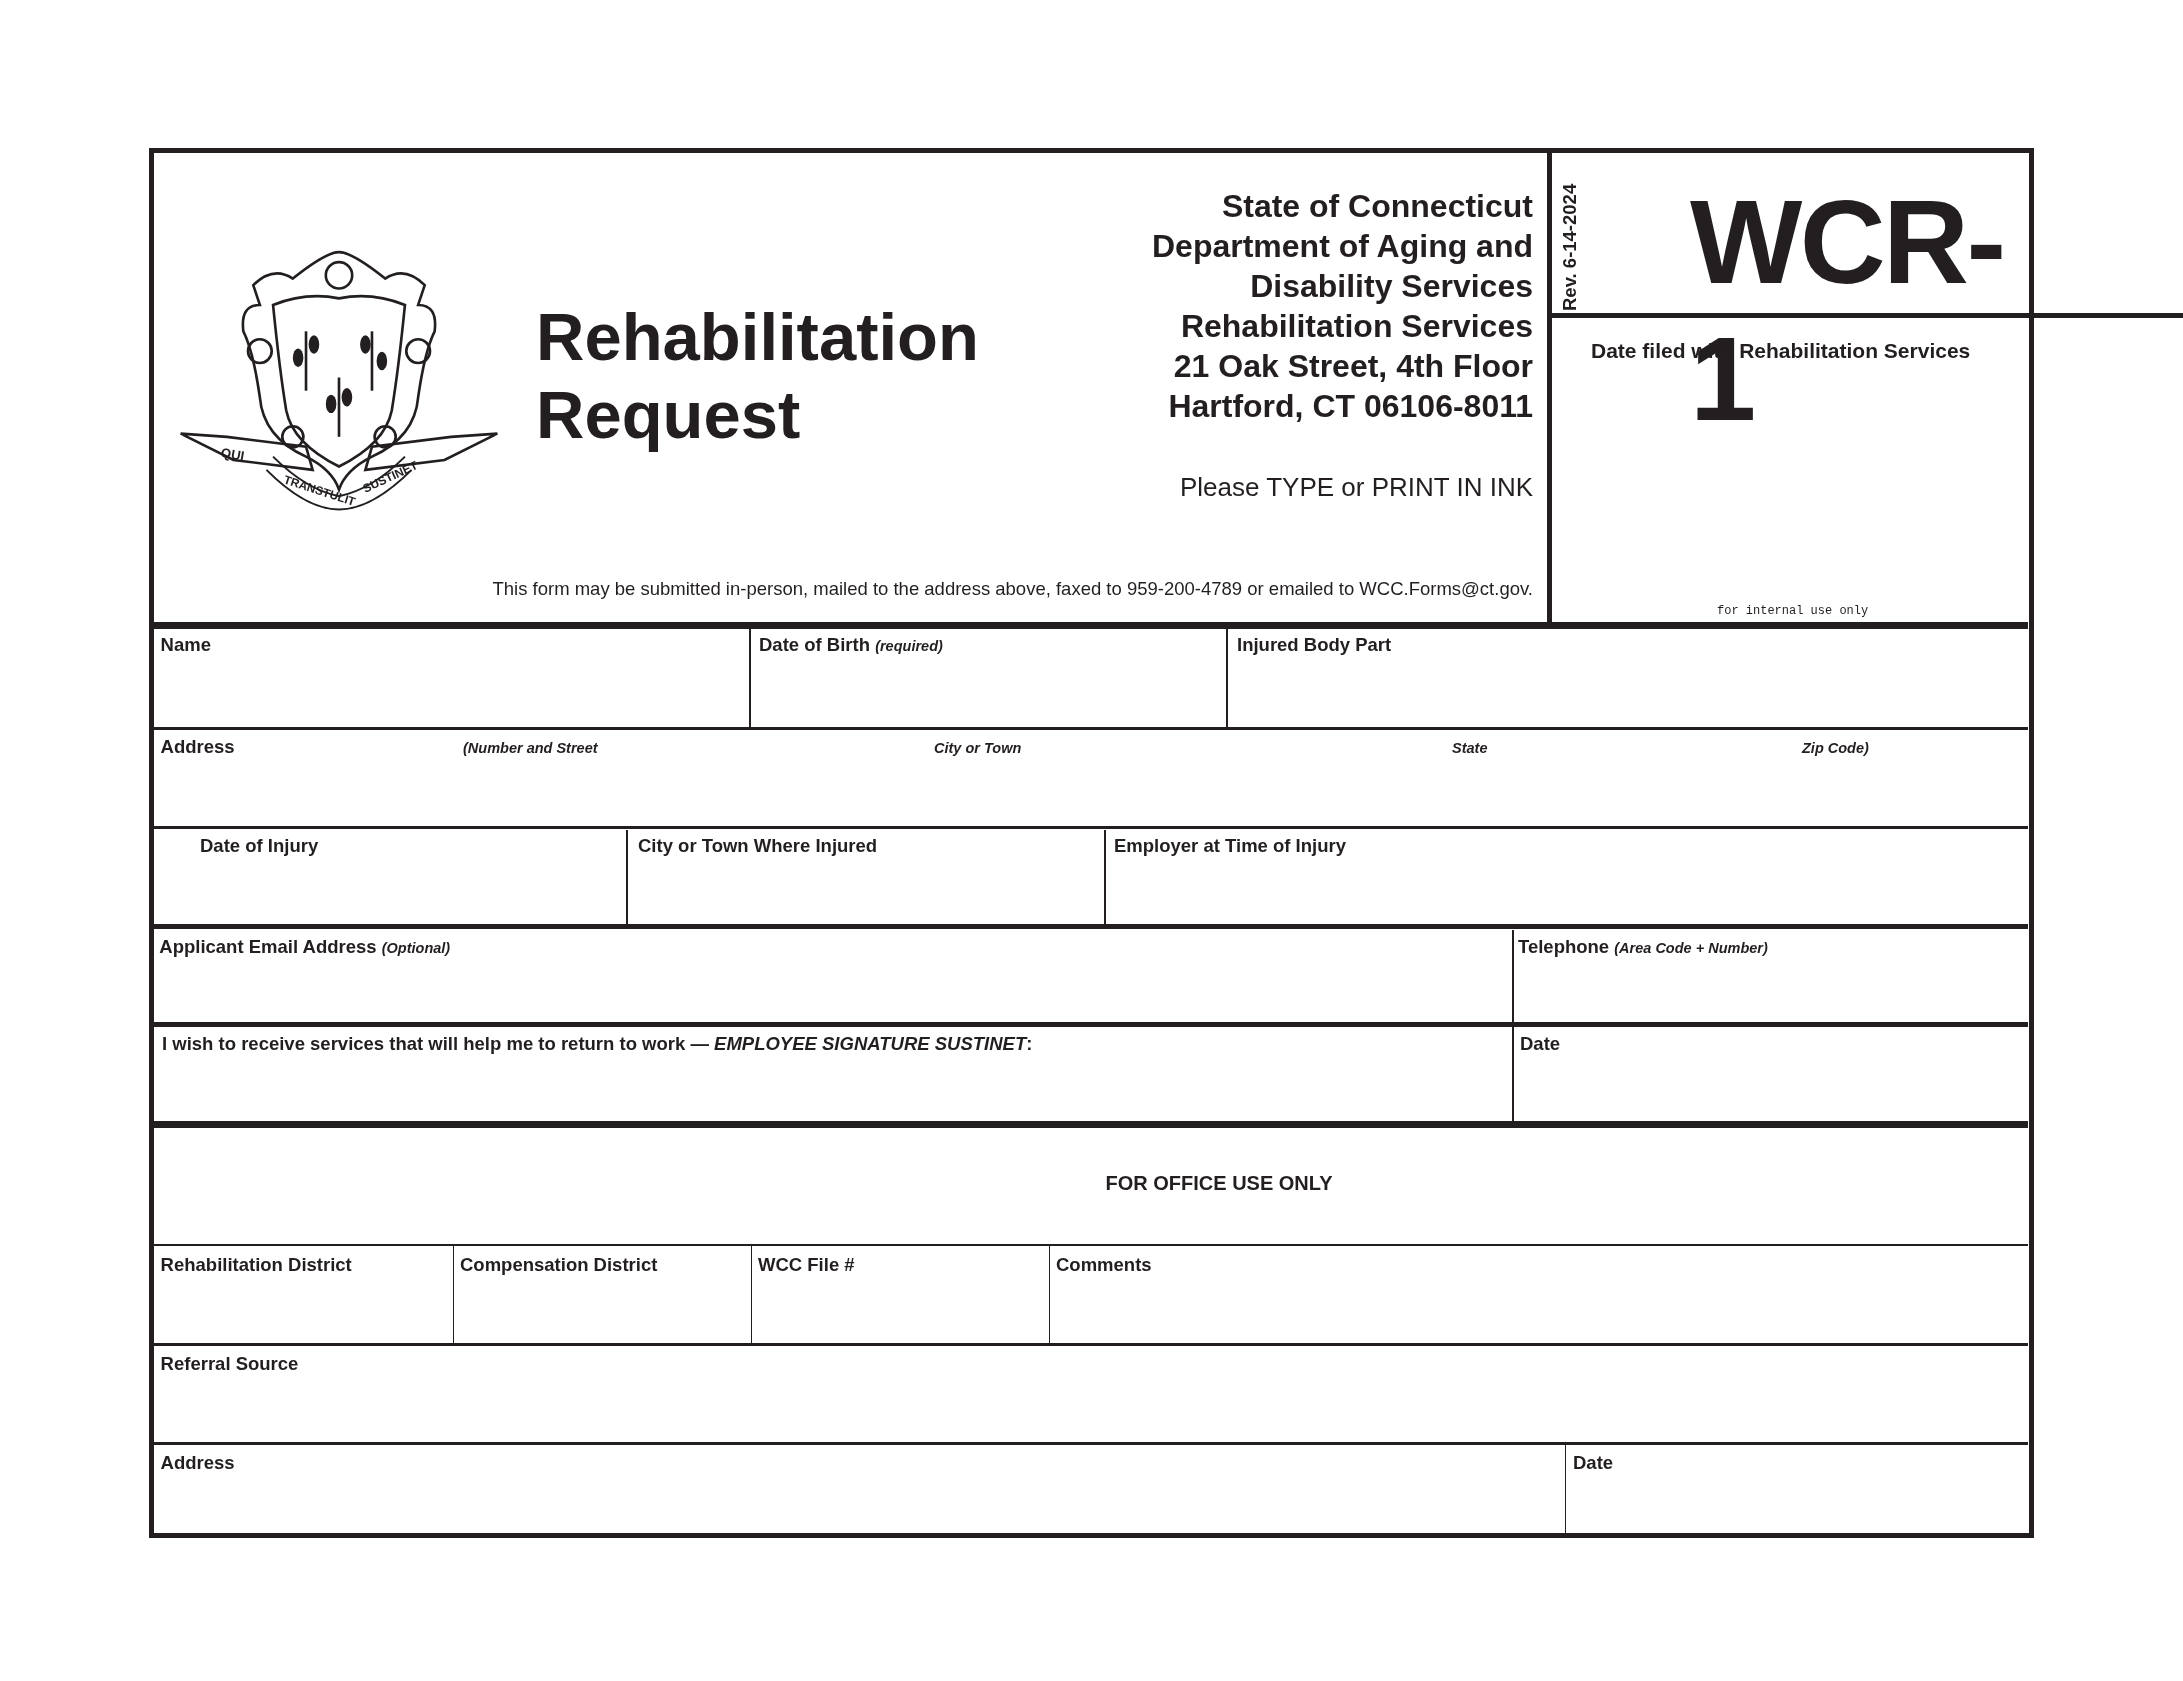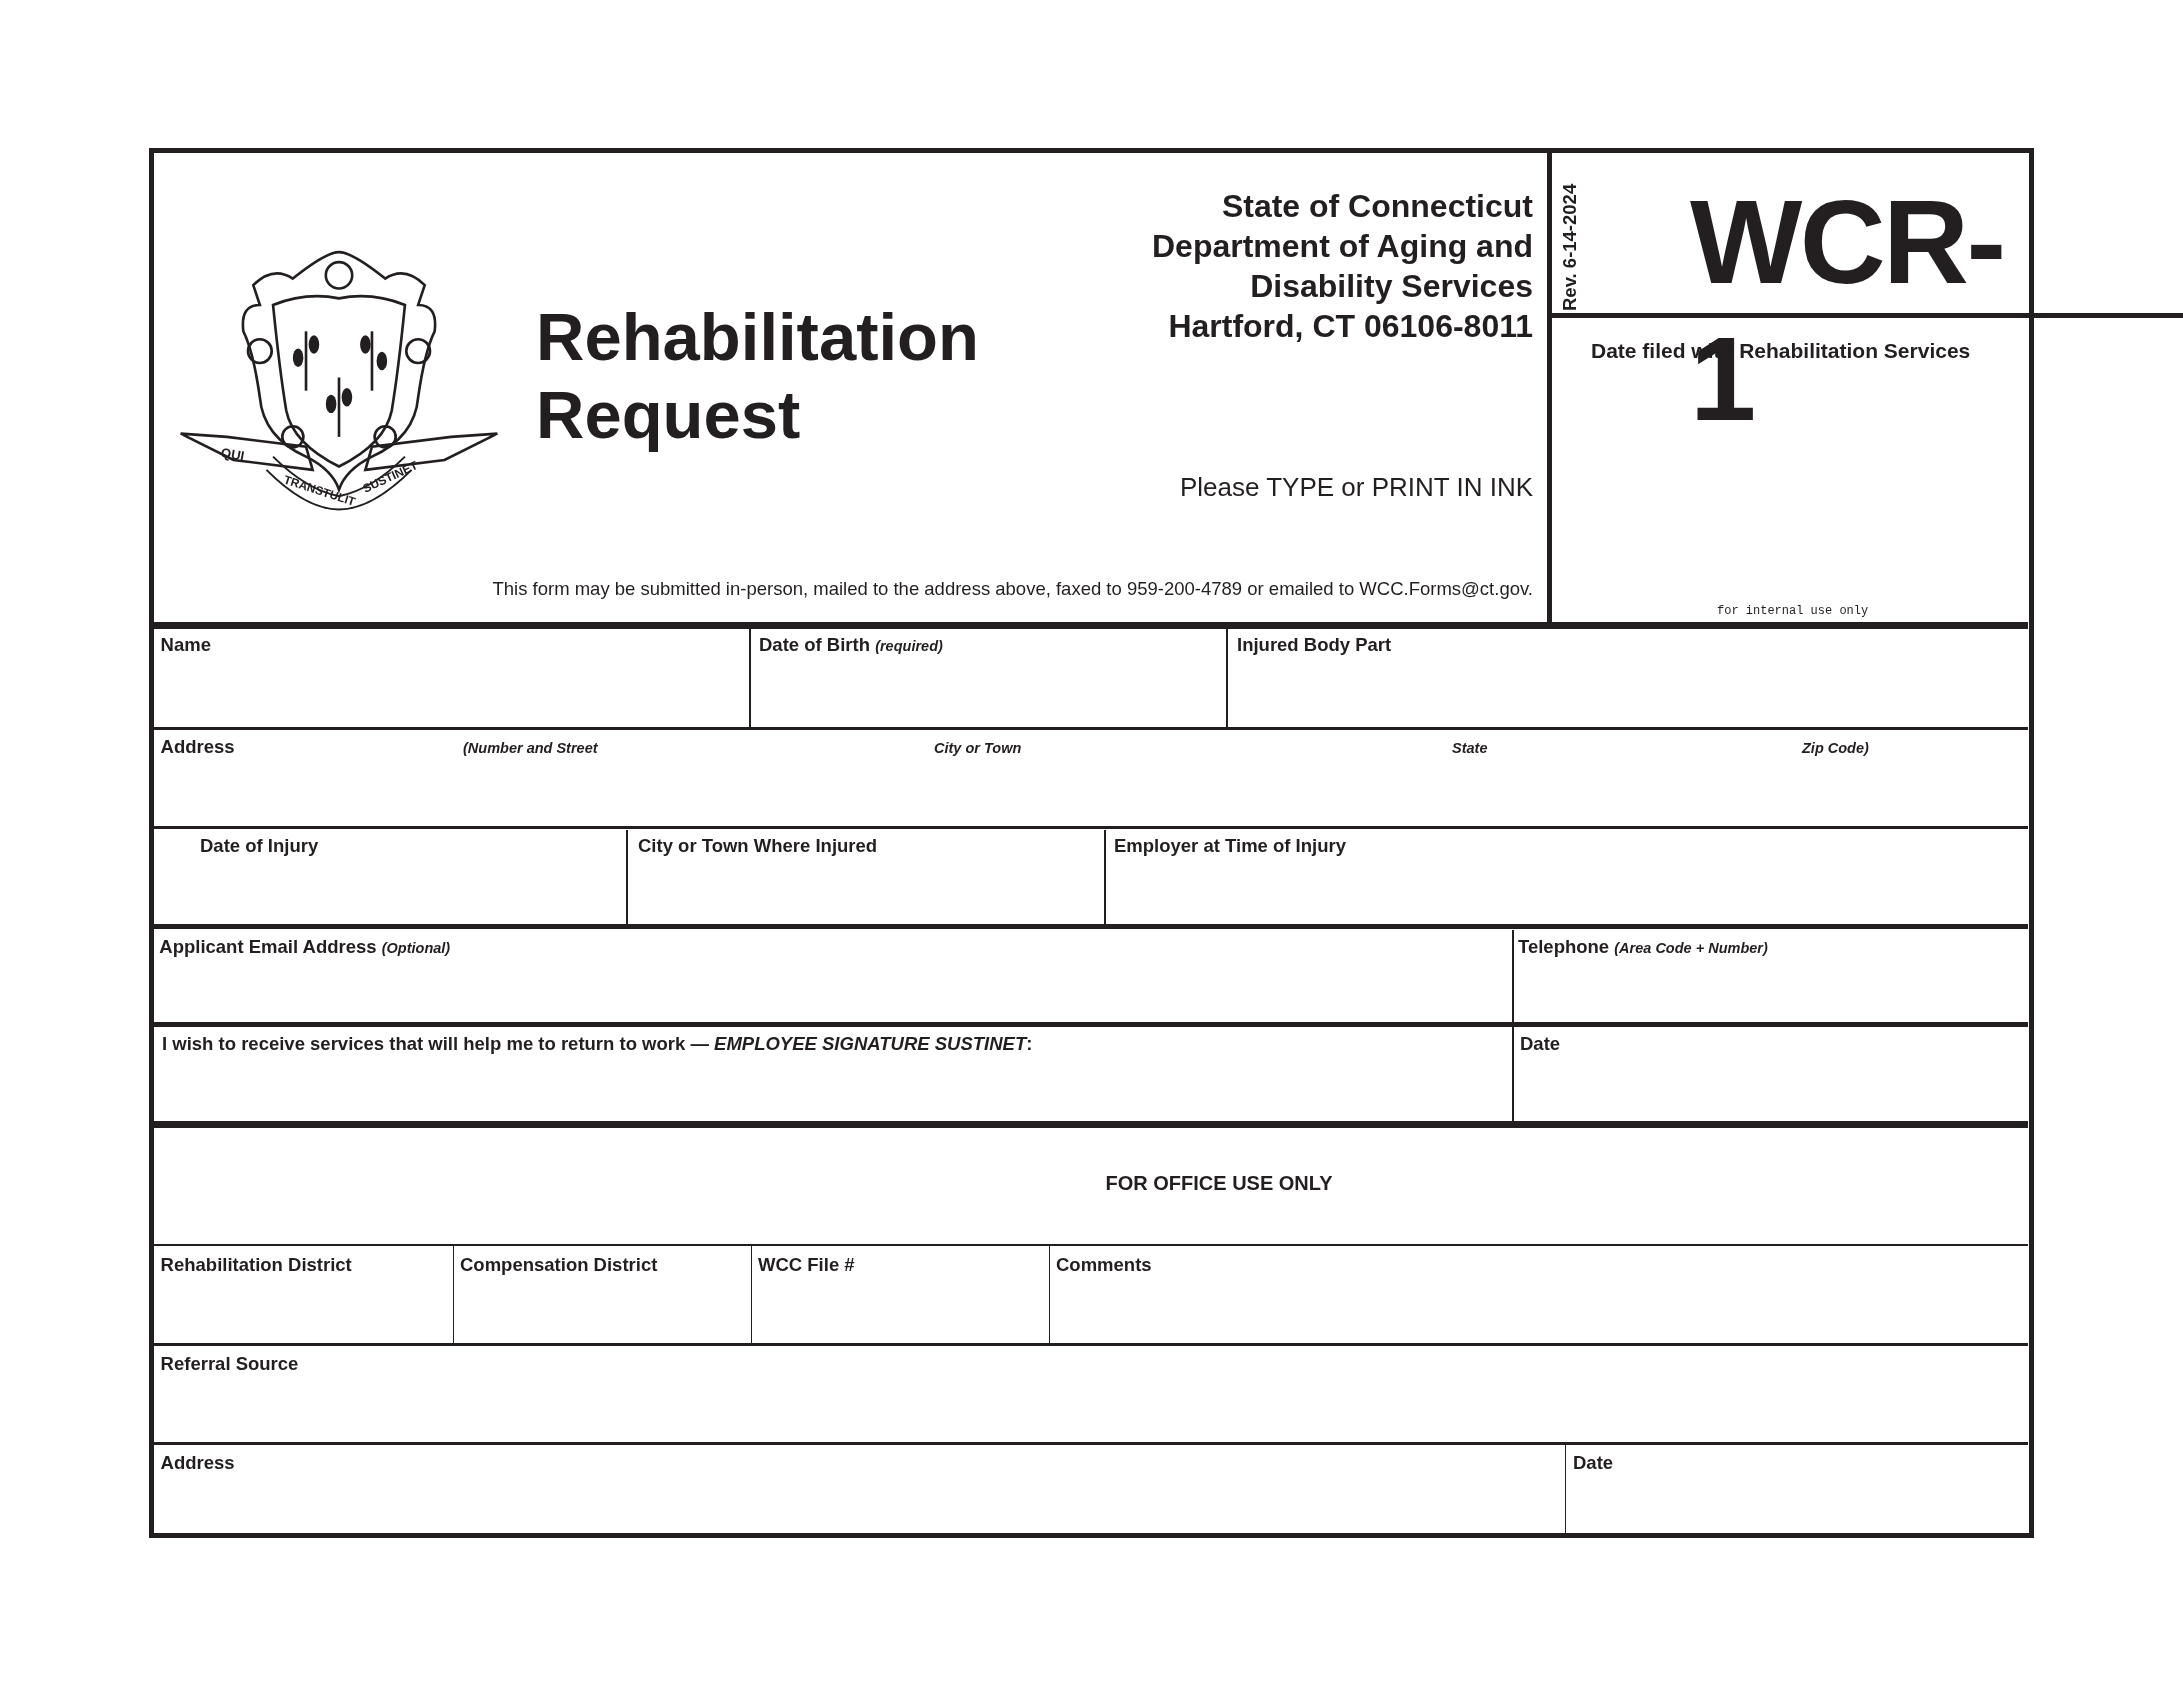--- a/index.html
+++ b/index.html
@@ -56,20 +56,22 @@
 
   <div class="title">
     <div>Rehabilitation</div>
     <div>Request</div>
   </div>
 
   <div class="agency">
     <div>State of Connecticut</div>
     <div>Department of Aging and</div>
     <div>Disability Services</div>
+    <div>Rehabilitation Services</div>
+    <div>21 Oak Street, 4th Floor</div>
     <div>Hartford, CT 06106-8011</div>
   </div>
 
   <div class="abs" style="right:496px;top:319px;font-size:26px;white-space:nowrap;">Please TYPE or PRINT IN INK</div>
   <div class="abs" style="right:496px;top:425px;font-size:18.5px;white-space:nowrap;">This form may be submitted in-person, mailed to the address above, faxed to 959-200-4789 or emailed to WCC.Forms@ct.gov.</div>
 
   <div class="vline" style="left:1393px;top:0;width:5.3px;height:475px;"></div>
   <div class="rev">Rev. 6-14-2024</div>
   <div class="formno">WCR-1</div>
   <div class="hline" style="left:1393px;top:160px;width:1804px;height:5.3px;"></div>

